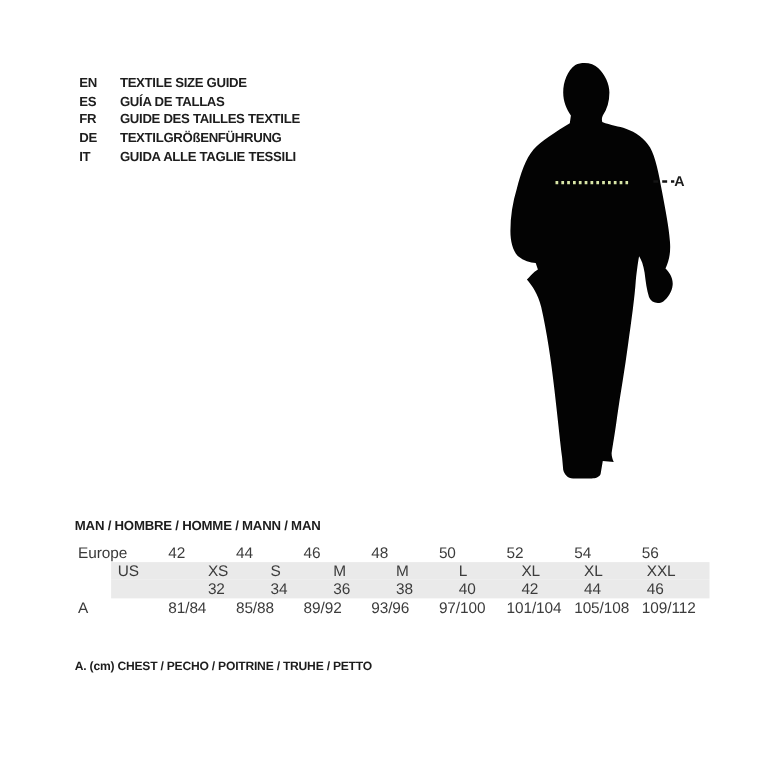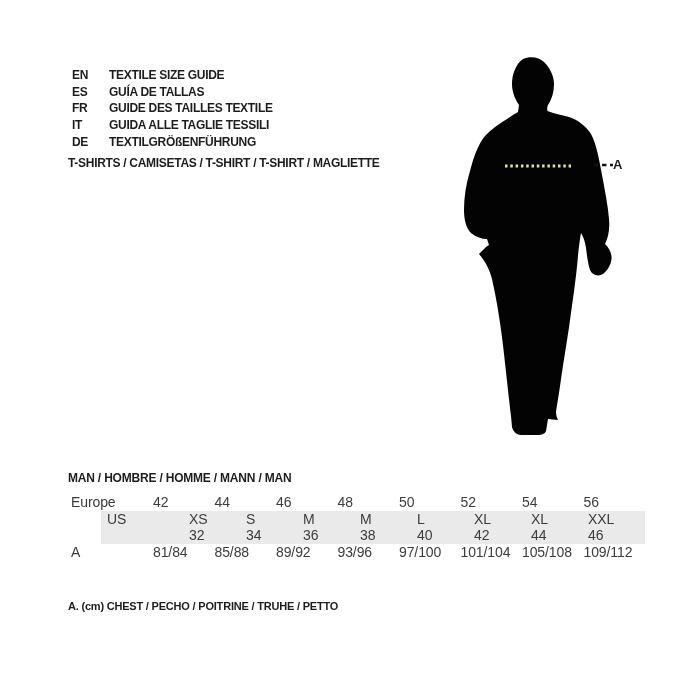--- a/index.html
+++ b/index.html
@@ -61,31 +61,30 @@
       </div>
       <div class="lang-row">
         <span class="lang-code">ES</span>
         <span class="lang-text">GUÍA DE TALLAS</span>
       </div>
       <div class="lang-row">
         <span class="lang-code">FR</span>
         <span class="lang-text">GUIDE DES TAILLES TEXTILE</span>
       </div>
       <div class="lang-row">
+        <span class="lang-code">DE</span>
+        <span class="lang-text">TEXTILGRÖßENFÜHRUNG</span>
+      </div>
+      <div class="lang-row">
         <span class="lang-code">IT</span>
         <span class="lang-text">GUIDA ALLE TAGLIE TESSILI</span>
-      </div>
-      <div class="lang-row">
-        <span class="lang-code">DE</span>
-        <span class="lang-text">TEXTILGRÖßENFÜHRUNG</span>
       </div>
     </div>
 
   <div class="garment-block">
-    <div class="garment-line">T-SHIRTS / CAMISETAS / T-SHIRT / T-SHIRT / MAGLIETTE</div>
   </div>
 
   <div class="figure-wrap">
     <svg width="190" height="390" viewBox="0 0 190 390" xmlns="http://www.w3.org/2000/svg">
       <path fill="var(--silhouette)" d="
         M 88 11
         C 95 8 104 9 109 14
         C 115 20 119 28 119 36
         C 119 44 117 51 113 57
         C 112 59 112 61 112.5 63

